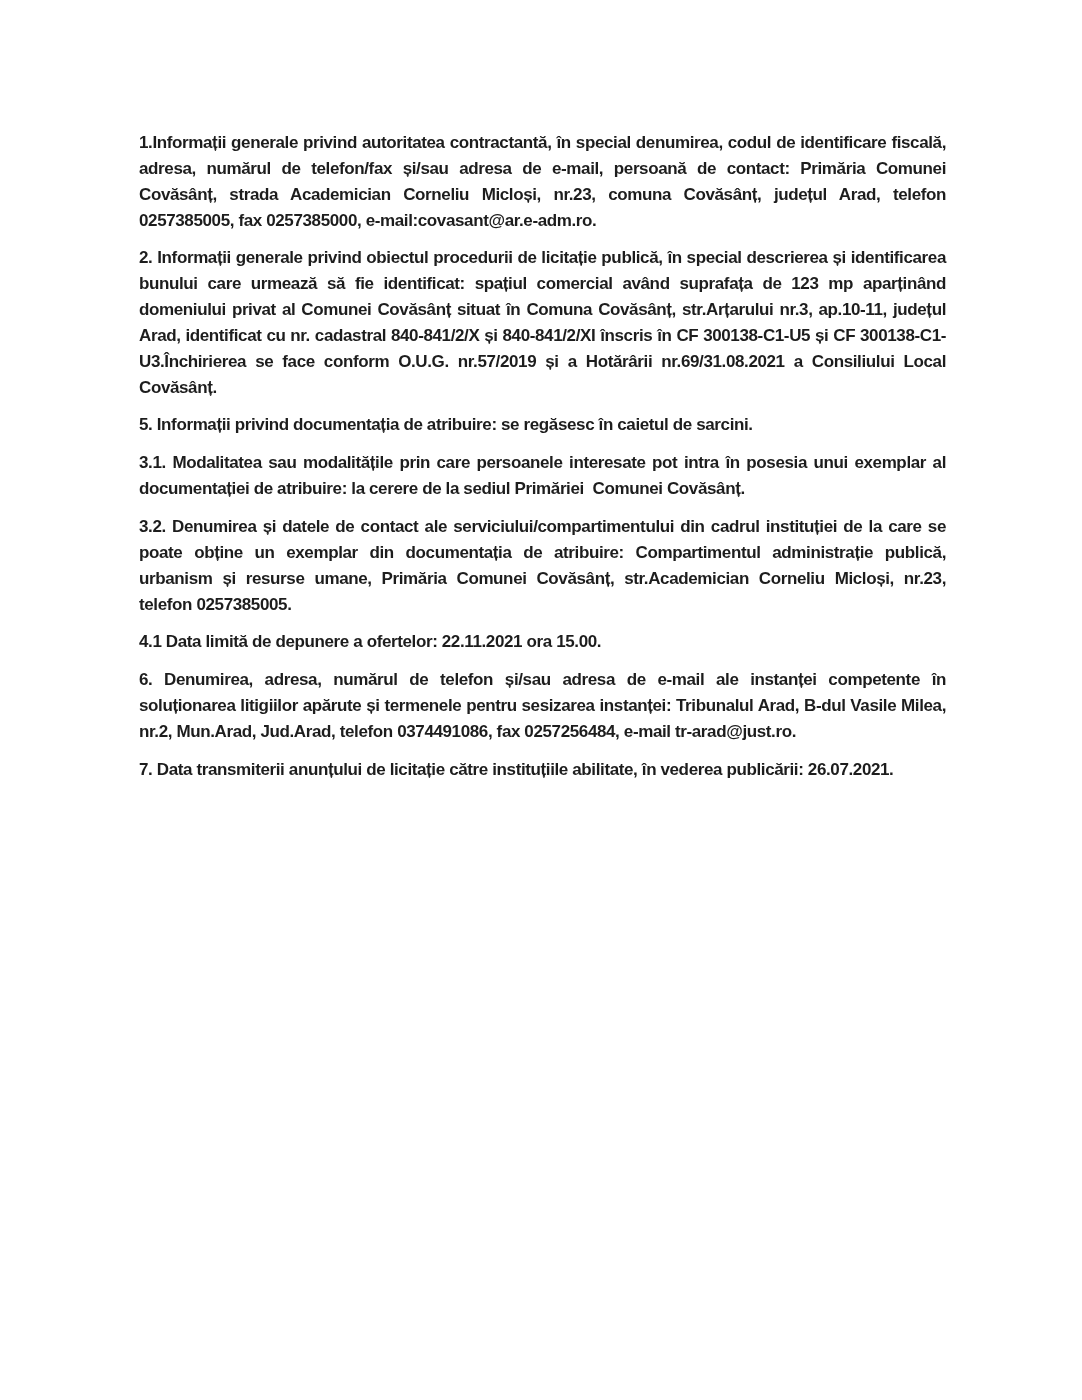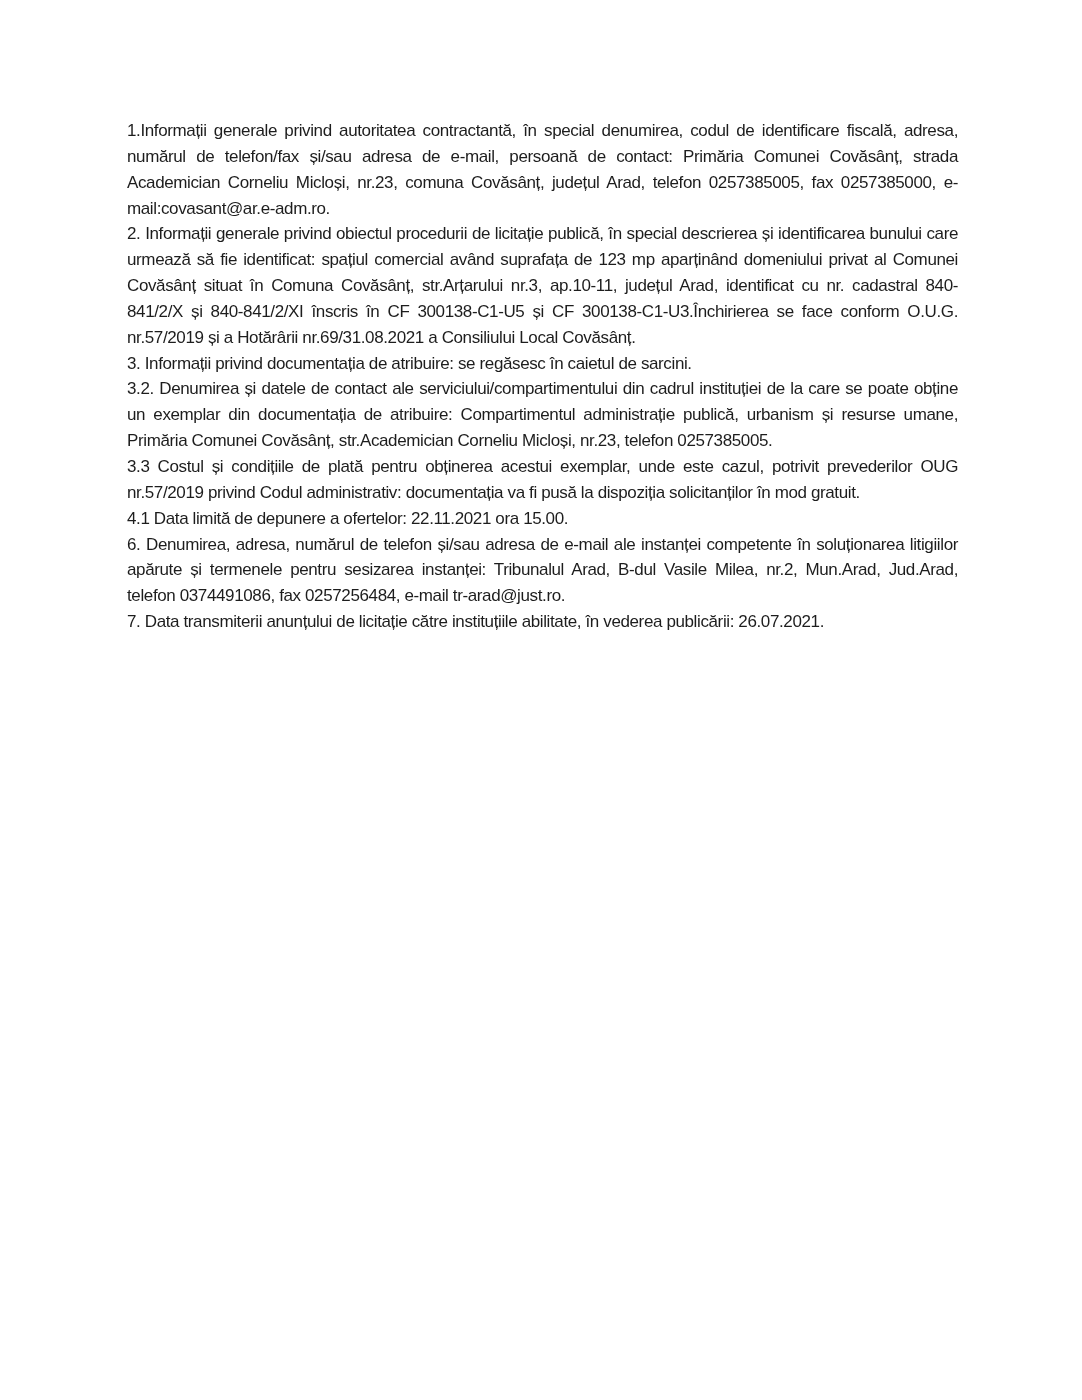--- a/index.html
+++ b/index.html
@@ -21,31 +21,32 @@
     top: 118px;
     width: 831px;
     font-family: "Liberation Sans", sans-serif;
     font-size: 17px;
     line-height: 25.85px;
     color: #1d1d1d;
     text-align: justify;
     letter-spacing: -0.38px;
   }
   .doc-content p {
-    margin: 0;
+    margin: 12px;
     padding: 0;
+    font-weight: bold;
   }
 </style>
 </head>
 <body>
 
 <div class="page">
   <div class="doc-content">
     <p>1.Informații generale privind autoritatea contractantă, în special denumirea, codul de identificare fiscală, adresa, numărul de telefon/fax și/sau adresa de e-mail, persoană de contact: Primăria Comunei Covăsânț, strada Academician Corneliu Micloși, nr.23, comuna Covăsânț, județul Arad, telefon 0257385005, fax 0257385000, e-mail:covasant@ar.e-adm.ro.</p>
     <p>2. Informații generale privind obiectul procedurii de licitație publică, în special descrierea și identificarea bunului care urmează să fie identificat: spațiul comercial având suprafața de 123 mp aparținând domeniului privat al Comunei Covăsânț situat în Comuna Covăsânț, str.Arțarului nr.3, ap.10-11, județul Arad, identificat cu nr. cadastral 840-841/2/X și 840-841/2/XI înscris în CF 300138-C1-U5 și CF 300138-C1-U3.Închirierea se face conform O.U.G. nr.57/2019 și a Hotărârii nr.69/31.08.2021 a Consiliului Local Covăsânț.</p>
-    <p>3. Informații privind documentația de atribuire: se regăsesc în caietul de sarcini.</p>
+    <p>5. Informații privind documentația de atribuire: se regăsesc în caietul de sarcini.</p>
+    <p>3.1. Modalitatea sau modalitățile prin care persoanele interesate pot intra în posesia unui exemplar al documentației de atribuire: la cerere de la sediul Primăriei&nbsp; Comunei Covăsânț.</p>
     <p>3.2. Denumirea și datele de contact ale serviciului/compartimentului din cadrul instituției de la care se poate obține un exemplar din documentația de atribuire: Compartimentul administrație publică, urbanism și resurse umane, Primăria Comunei Covăsânț, str.Academician Corneliu Micloși, nr.23, telefon 0257385005.</p>
-    <p>3.3 Costul și condițiile de plată pentru obținerea acestui exemplar, unde este cazul, potrivit prevederilor OUG nr.57/2019 privind Codul administrativ: documentația va fi pusă la dispoziția solicitanților în mod gratuit.</p>
     <p>4.1 Data limită de depunere a ofertelor: 22.11.2021 ora 15.00.</p>
     <p>6. Denumirea, adresa, numărul de telefon și/sau adresa de e-mail ale instanței competente în soluționarea litigiilor apărute și termenele pentru sesizarea instanței: Tribunalul Arad, B-dul Vasile Milea, nr.2, Mun.Arad, Jud.Arad, telefon 0374491086, fax 0257256484, e-mail tr-arad@just.ro.</p>
     <p>7. Data transmiterii anunțului de licitație către instituțiile abilitate, în vederea publicării: 26.07.2021.</p>
   </div>
 </div>
 
 </body></html>

